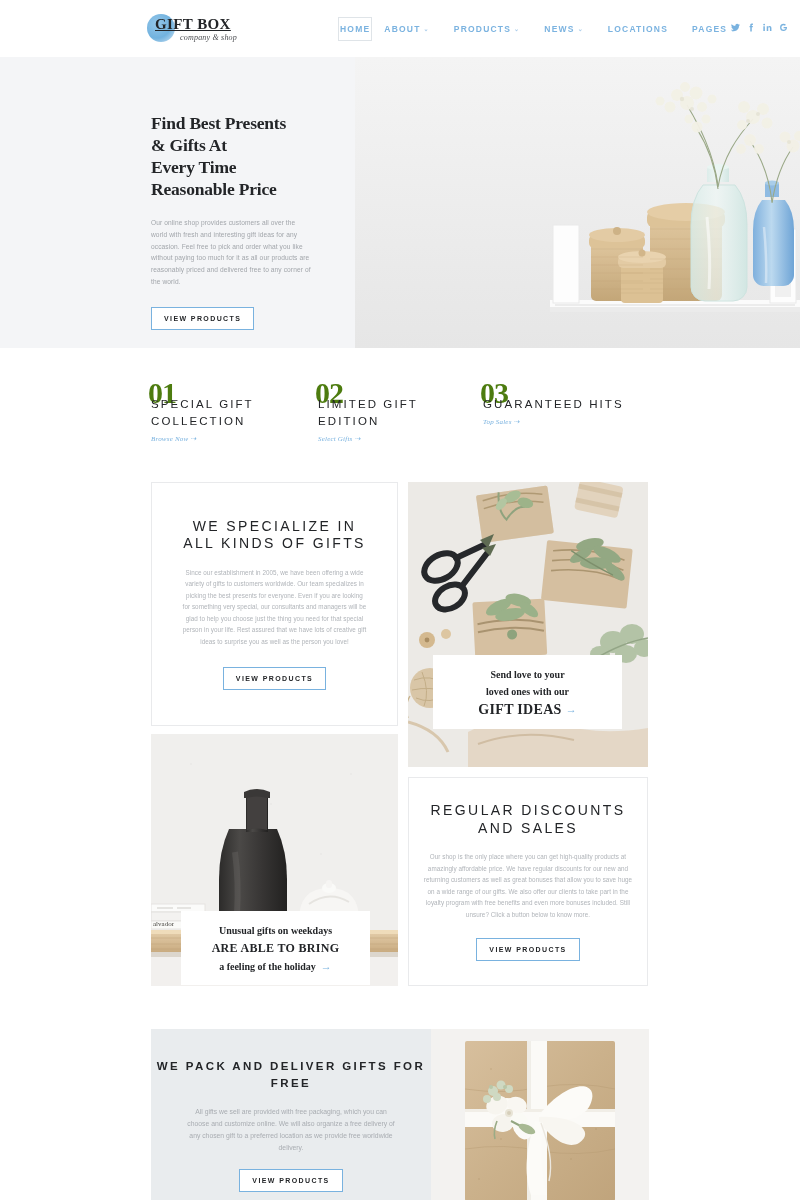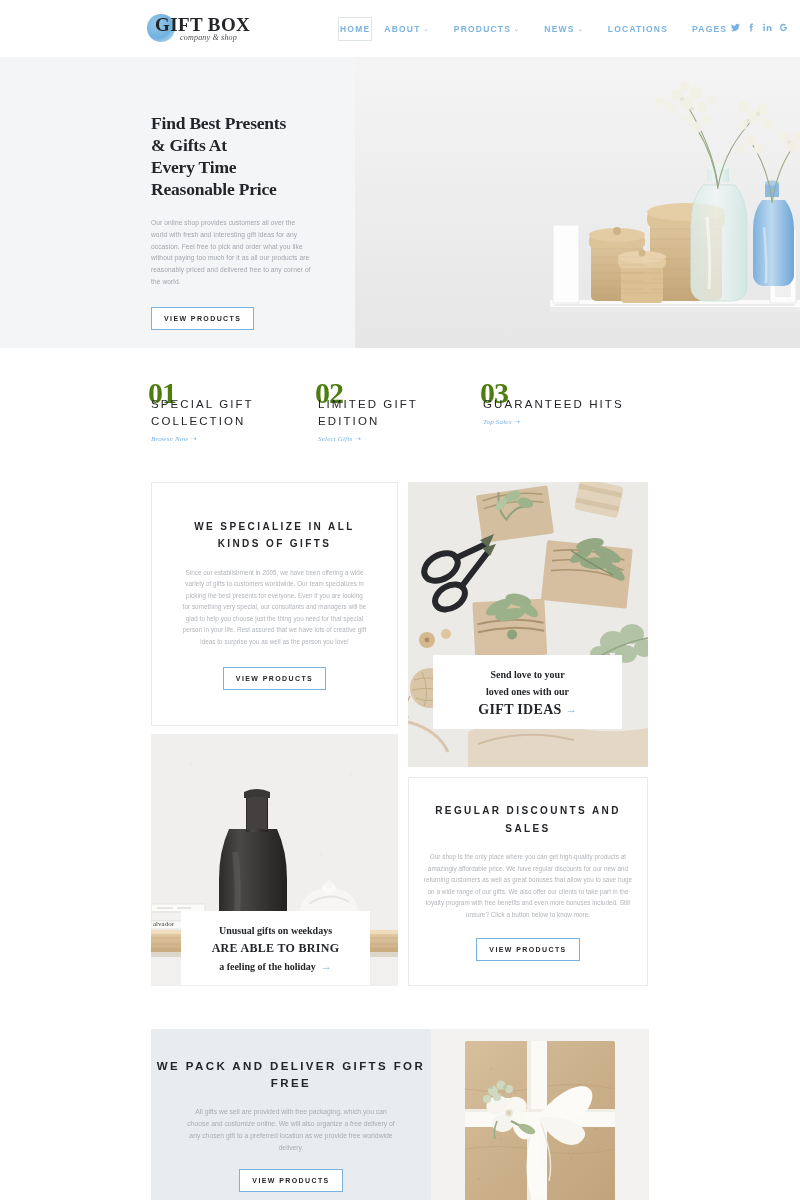--- a/index.html
+++ b/index.html
@@ -21,22 +21,22 @@
   }
   .logo{ margin-left:155px; display:flex; flex-direction:column; position:relative; width:120px;}
   .logo-circle{
     position:absolute; left:-8px; top:-2px;
     width:28px; height:28px; border-radius:50%;
     background:radial-gradient(circle at 35% 35%, #8fc4e8 0%, #6aaedd 55%, #cfe4f3 100%);
     opacity:.95;
   }
   .logo-main{
     font-family:"Liberation Serif", serif;
-    font-weight:bold; font-size:19px; letter-spacing:.4px;
-    color:#232528; position:relative; z-index:2; line-height:17px;
+    font-weight:bold; font-size:15px; letter-spacing:.4px;
+    color:#232528; position:relative; z-index:2; line-height:17px;text-decoration:underline;
   }
   .logo-sub{
     font-family:"Liberation Serif", serif;
     font-size:8px; color:#4b4d51; letter-spacing:.2px;
     position:relative; z-index:2; margin-left:25px; line-height:9px; font-style:italic;
   }
   .nav{ display:flex; align-items:center; margin-left:63px; gap:0px;}
   .nav-item{
     font-size:8.5px; font-weight:bold; letter-spacing:1.2px;
     color:#7bb3e0; padding:6px 12px; white-space:nowrap;
@@ -102,21 +102,21 @@
   
   .grid{
     position:relative; width:800px; margin-top:39px; height:530px;
   }
   .card{
     position:absolute; border:1px solid #e9eaec; background:#fff;
     display:flex; flex-direction:column; align-items:center; justify-content:center;
     text-align:center;
   }
   .card-title{
-    font-size:10px; font-weight:bold; letter-spacing:2.4px;
+    font-size:14px; font-weight:normal; letter-spacing:2.4px;
     line-height:17.5px; color:#232528;
   }
   .card-text{
     font-size:6.3px; line-height:11.5px; color:#b0b4b9;
     margin-top:14px; letter-spacing:.05px;
   }
   .photo{ position:absolute; overflow:hidden; background:#e7e7e5;}
   .overlay-box{
     position:absolute; background:#fff; text-align:center;
     display:flex; flex-direction:column; justify-content:center; align-items:center;

